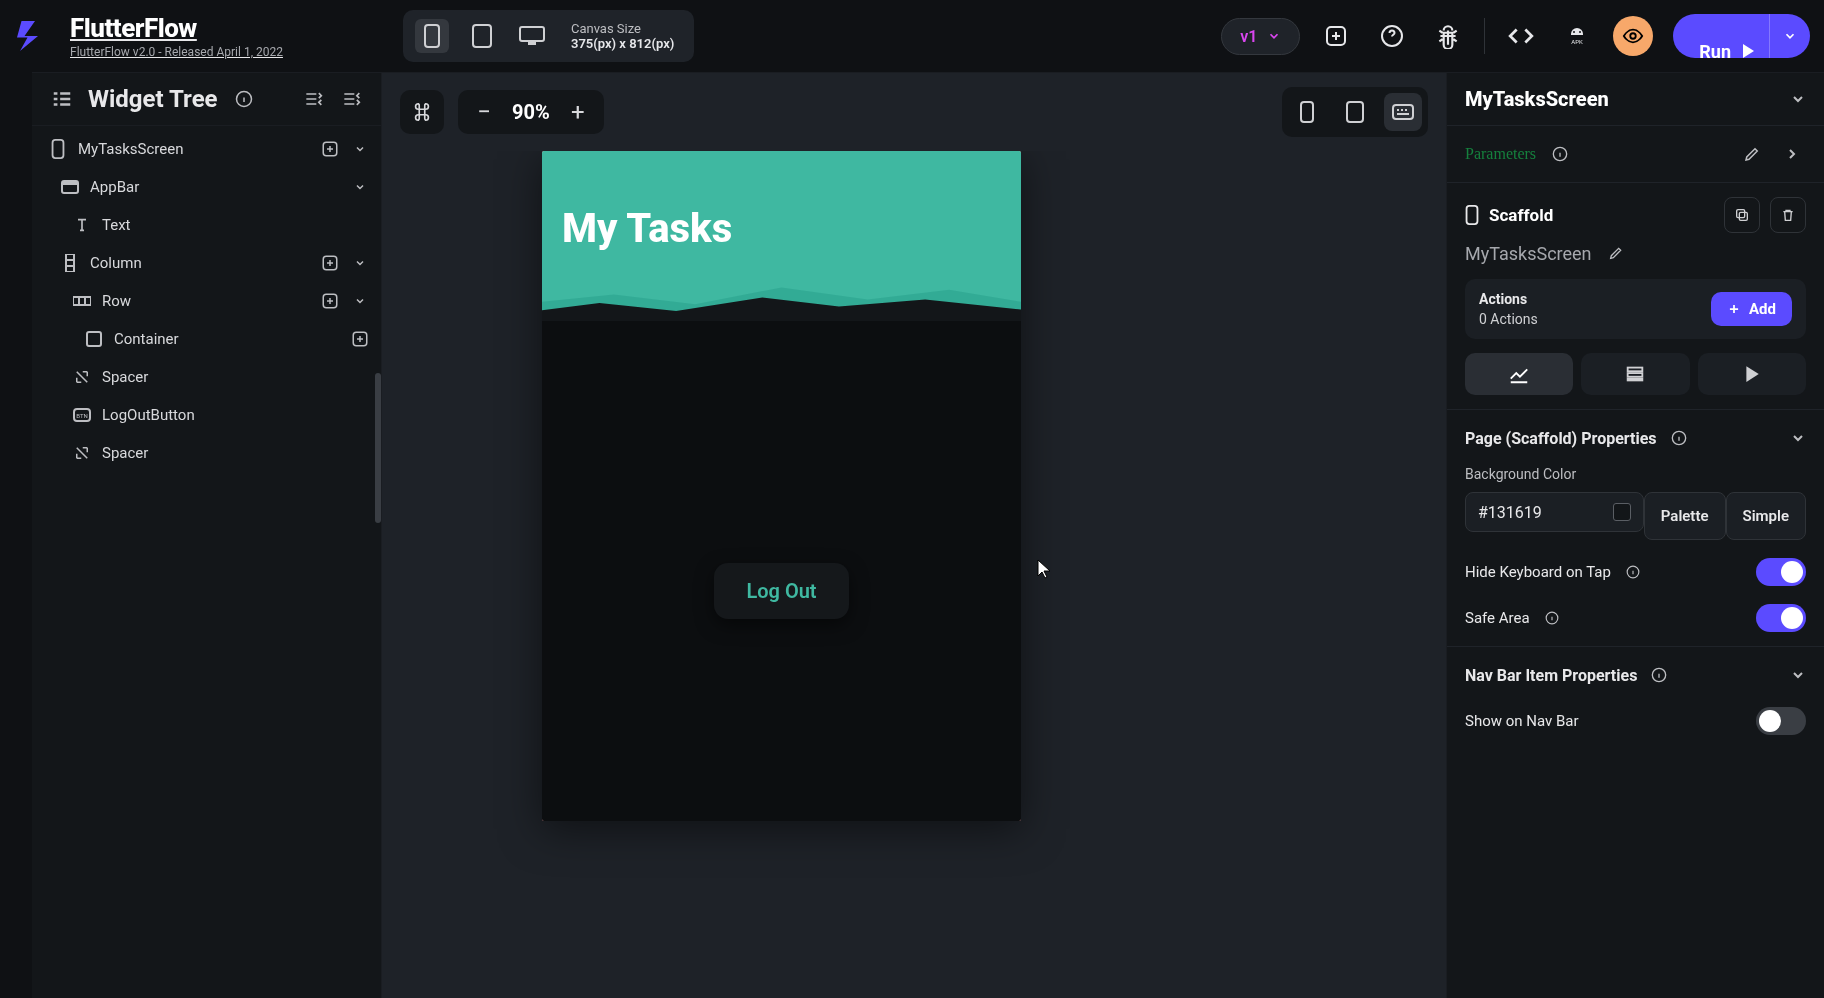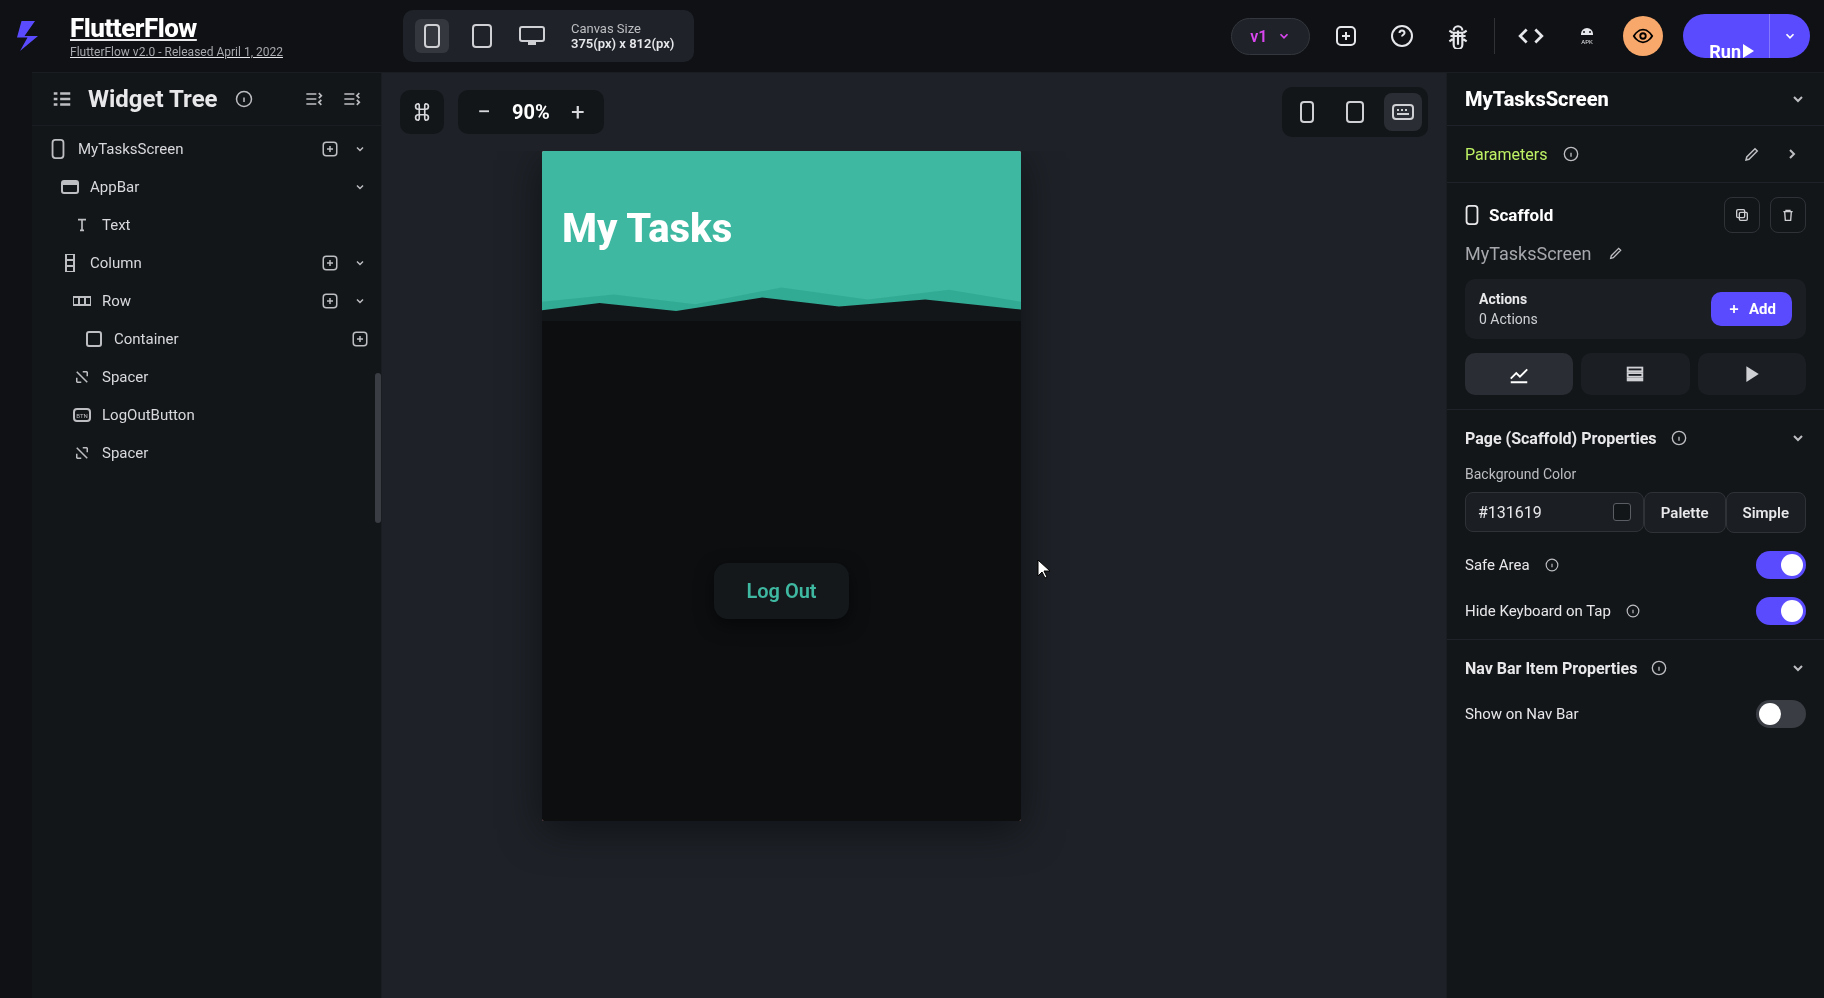--- a/index.html
+++ b/index.html
@@ -21,21 +21,21 @@
   .canvas-size-label .line1 { font-size: 13px; }
   .canvas-size-label .line2 { font-size: 13px; font-weight: 600; color: #e6e7ea; }
 
   .topbar-spacer { flex: 1; }
 
   .version-pill { display: flex; align-items: center; gap: 10px; background: #1f2329; border: 1px solid #34383e; border-radius: 999px; padding: 8px 18px; font-size: 16px; font-weight: 600; color: #d946ef; cursor: pointer; }
   .icon-btn { width: 40px; height: 40px; display: flex; align-items: center; justify-content: center; color: #e6e7ea; cursor: pointer; border-radius: 8px; margin-left: 16px; }
   .icon-btn.avatar { background: #f7a86a; color: #000; border-radius: 999px; }
   .topbar-divider { width: 1px; height: 36px; background: #2f3338; margin-left: 16px; }
   .run-btn { margin-left: 20px; display: flex; align-items: center; background: #5b4bff; border-radius: 999px; overflow: hidden; height: 44px; }
-  .run-btn .label { padding: 0 14px 0 26px; font-size: 18px; font-weight: 700; color: #fff; display:flex; align-items:center; margin-top:30px;}
+  .run-btn .label { padding: 0 14px 0 26px; font-size: 18px; font-weight: 700; color: #fff; display:flex; align-items:center; gap:10px;margin-top:30px;}
   .run-btn .sep { width: 1px; height: 100%; background: rgba(255,255,255,.25); }
   .run-btn .drop { width: 40px; display:flex; align-items:center; justify-content:center; color:#fff; }
 
   
   .main { flex: 1; display: flex; min-height: 0; border-top: 1px solid #1a1d22; margin-left: 32px; }
 
   
   .left { width: 350px; background: #131619; display: flex; flex-direction: column; border-right: 1px solid #1a1d22; position: relative; }
   .left-scroll-track { position:absolute; right:0; top:300px; width:6px; height:150px; background:#3a3e44; border-radius:3px; }
   .left-header { display: flex; align-items: center; gap: 12px; padding: 12px 16px; border-bottom: 1px solid #1a1d22; }
@@ -75,39 +75,39 @@
 
   .cursor { position:absolute; left:655px; top:408px; width:14px; height:20px; }
   .cursor svg { display:block; }
 
   
   .right { width: 378px; background: #131619; border-left:1px solid #1a1d22; display:flex; flex-direction:column; overflow:auto; }
   .r-section { padding: 14px 18px; border-bottom:1px solid #1f2329; }
   .r-head { display:flex; align-items:center; gap:10px; }
   .r-head .title { font-size:20px; font-weight:800; color:#fff; }
   .r-head .chev { margin-left:auto; color:#bdbec2; cursor:pointer; }
-  .muted { color:#bef264; font-size:16px; }
+  .muted { color:#15803d; font-size:16px;font-family:Liberation Serif, serif; }
   .scaffold-row { display:flex; align-items:center; gap:10px; }
   .scaffold-row .name { font-size:17px; font-weight:700; color:#fff; }
   .scaffold-sub { font-size:18px; color:#a6a8ad; margin-top:6px; display:flex; align-items:center; gap:10px;}
   .square-btn { width:36px; height:36px; border:1px solid #2f3338; border-radius:8px; display:flex; align-items:center; justify-content:center; color:#cfd0d3; cursor:pointer;}
   .actions-card { margin-top:12px; background:#1b1f24; border-radius:10px; padding:12px 14px; display:flex; align-items:center; }
   .actions-card .txt { display:flex; flex-direction:column; gap:4px; font-size:14px; color:#cfd0d3; }
   .actions-card .txt .strong { font-weight:700; color:#e8e8ea; }
   .add-btn { margin-left:auto; background:#5b4bff; color:#fff; border-radius:10px; padding:8px 16px; font-size:15px; font-weight:700; display:flex; align-items:center; gap:8px; cursor:pointer;}
   .segmented { margin-top:14px; display:flex; gap:8px; background:transparent;}
   .seg { flex:1; height:42px; background:#1b1f24; border-radius:10px; display:flex; align-items:center; justify-content:center; color:#cfd0d3; cursor:pointer;}
   .seg.active { background:#2a2e34; color:#fff; }
   .prop-head { display:flex; align-items:center; gap:8px; font-size:16px; font-weight:700; color:#e8e8ea; }
   .prop-head .chev { margin-left:auto; color:#bdbec2; }
   .field-label { font-size:14px; color:#bdbec2; margin-top:14px; }
   .color-row { display:flex; margin-top:10px; }
   .color-input { flex:1; background:#1b1f24; border:1px solid #2f3338; border-radius:8px; height:40px; display:flex; align-items:center; padding:0 12px; gap:10px; }
   .swatch { width:18px; height:18px; border:1px solid #5a5e64; border-radius:3px; background:#131619; margin-left:auto;}
-  .mode-btn { background:#1b1f24; border:1px solid #2f3338; border-radius:8px; height:41px; padding:0 16px; display:flex; align-items:center; font-size:15px; font-weight:600; color:#e8e8ea; cursor:pointer;}
+  .mode-btn { background:#1b1f24; border:1px solid #2f3338; border-radius:8px; height:48px; padding:0 16px; display:flex; align-items:center; font-size:15px; font-weight:600; color:#e8e8ea; cursor:pointer;}
   .toggle-row { display:flex; align-items:center; margin-top:18px; }
   .toggle-row .lab { font-size:15px; color:#e8e8ea; display:flex; align-items:center; gap:8px;}
   .toggle { margin-left:auto; width:50px; height:28px; border-radius:999px; position:relative; cursor:pointer; }
   .toggle .knob { position:absolute; top:3px; width:22px; height:22px; border-radius:999px; background:#fff; }
   .toggle.on  { background:#5b4bff; } .toggle.on  .knob { right:3px; }
   .toggle.off { background:#3a3e44; } .toggle.off .knob { left:3px; }
 
   svg { display:block; }
 </style>
 </head>
@@ -558,46 +558,46 @@
       <div class="color-row">
         <div class="color-input">
           <span>#131619</span>
           <span class="swatch"></span>
         </div>
         <div class="mode-btn">Palette</div>
         <div class="mode-btn">Simple</div>
       </div>
       <div class="toggle-row">
         <span class="lab">
+          <span>Hide Keyboard on Tap</span>
+          <span class="icon-sm">
+              <svg width="14" height="14" viewBox="0 0 24 24">
+                <circle cx="12" cy="12" r="10" fill="none" stroke="currentColor" stroke-width="2"></circle>
+                <path d="M12 8h.01M11 11h1v5" stroke="currentColor" stroke-width="2"></path>
+              </svg>
+            </span>
+        </span>
+        <span class="toggle on">
+            <span class="knob"></span>
+          </span>
+      </div>
+      <div class="toggle-row">
+        <span class="lab">
           <span>Safe Area</span>
           <span class="icon-sm">
               <svg width="14" height="14" viewBox="0 0 24 24">
                 <circle cx="12" cy="12" r="10" fill="none" stroke="currentColor" stroke-width="2"></circle>
                 <path d="M12 8h.01M11 11h1v5" stroke="currentColor" stroke-width="2"></path>
               </svg>
             </span>
         </span>
         <span class="toggle on">
             <span class="knob"></span>
           </span>
       </div>
-      <div class="toggle-row">
-        <span class="lab">
-          <span>Hide Keyboard on Tap</span>
-          <span class="icon-sm">
-              <svg width="14" height="14" viewBox="0 0 24 24">
-                <circle cx="12" cy="12" r="10" fill="none" stroke="currentColor" stroke-width="2"></circle>
-                <path d="M12 8h.01M11 11h1v5" stroke="currentColor" stroke-width="2"></path>
-              </svg>
-            </span>
-        </span>
-        <span class="toggle on">
-            <span class="knob"></span>
-          </span>
-      </div>
     </div>
 
     <div class="r-section" style="border-bottom:none;">
       <div class="prop-head">
         <span>Nav Bar Item Properties</span>
         <span class="icon-sm">
             <svg width="16" height="16" viewBox="0 0 24 24">
               <circle cx="12" cy="12" r="10" fill="none" stroke="currentColor" stroke-width="2"></circle>
               <path d="M12 8h.01M11 11h1v5" stroke="currentColor" stroke-width="2"></path>
             </svg>

